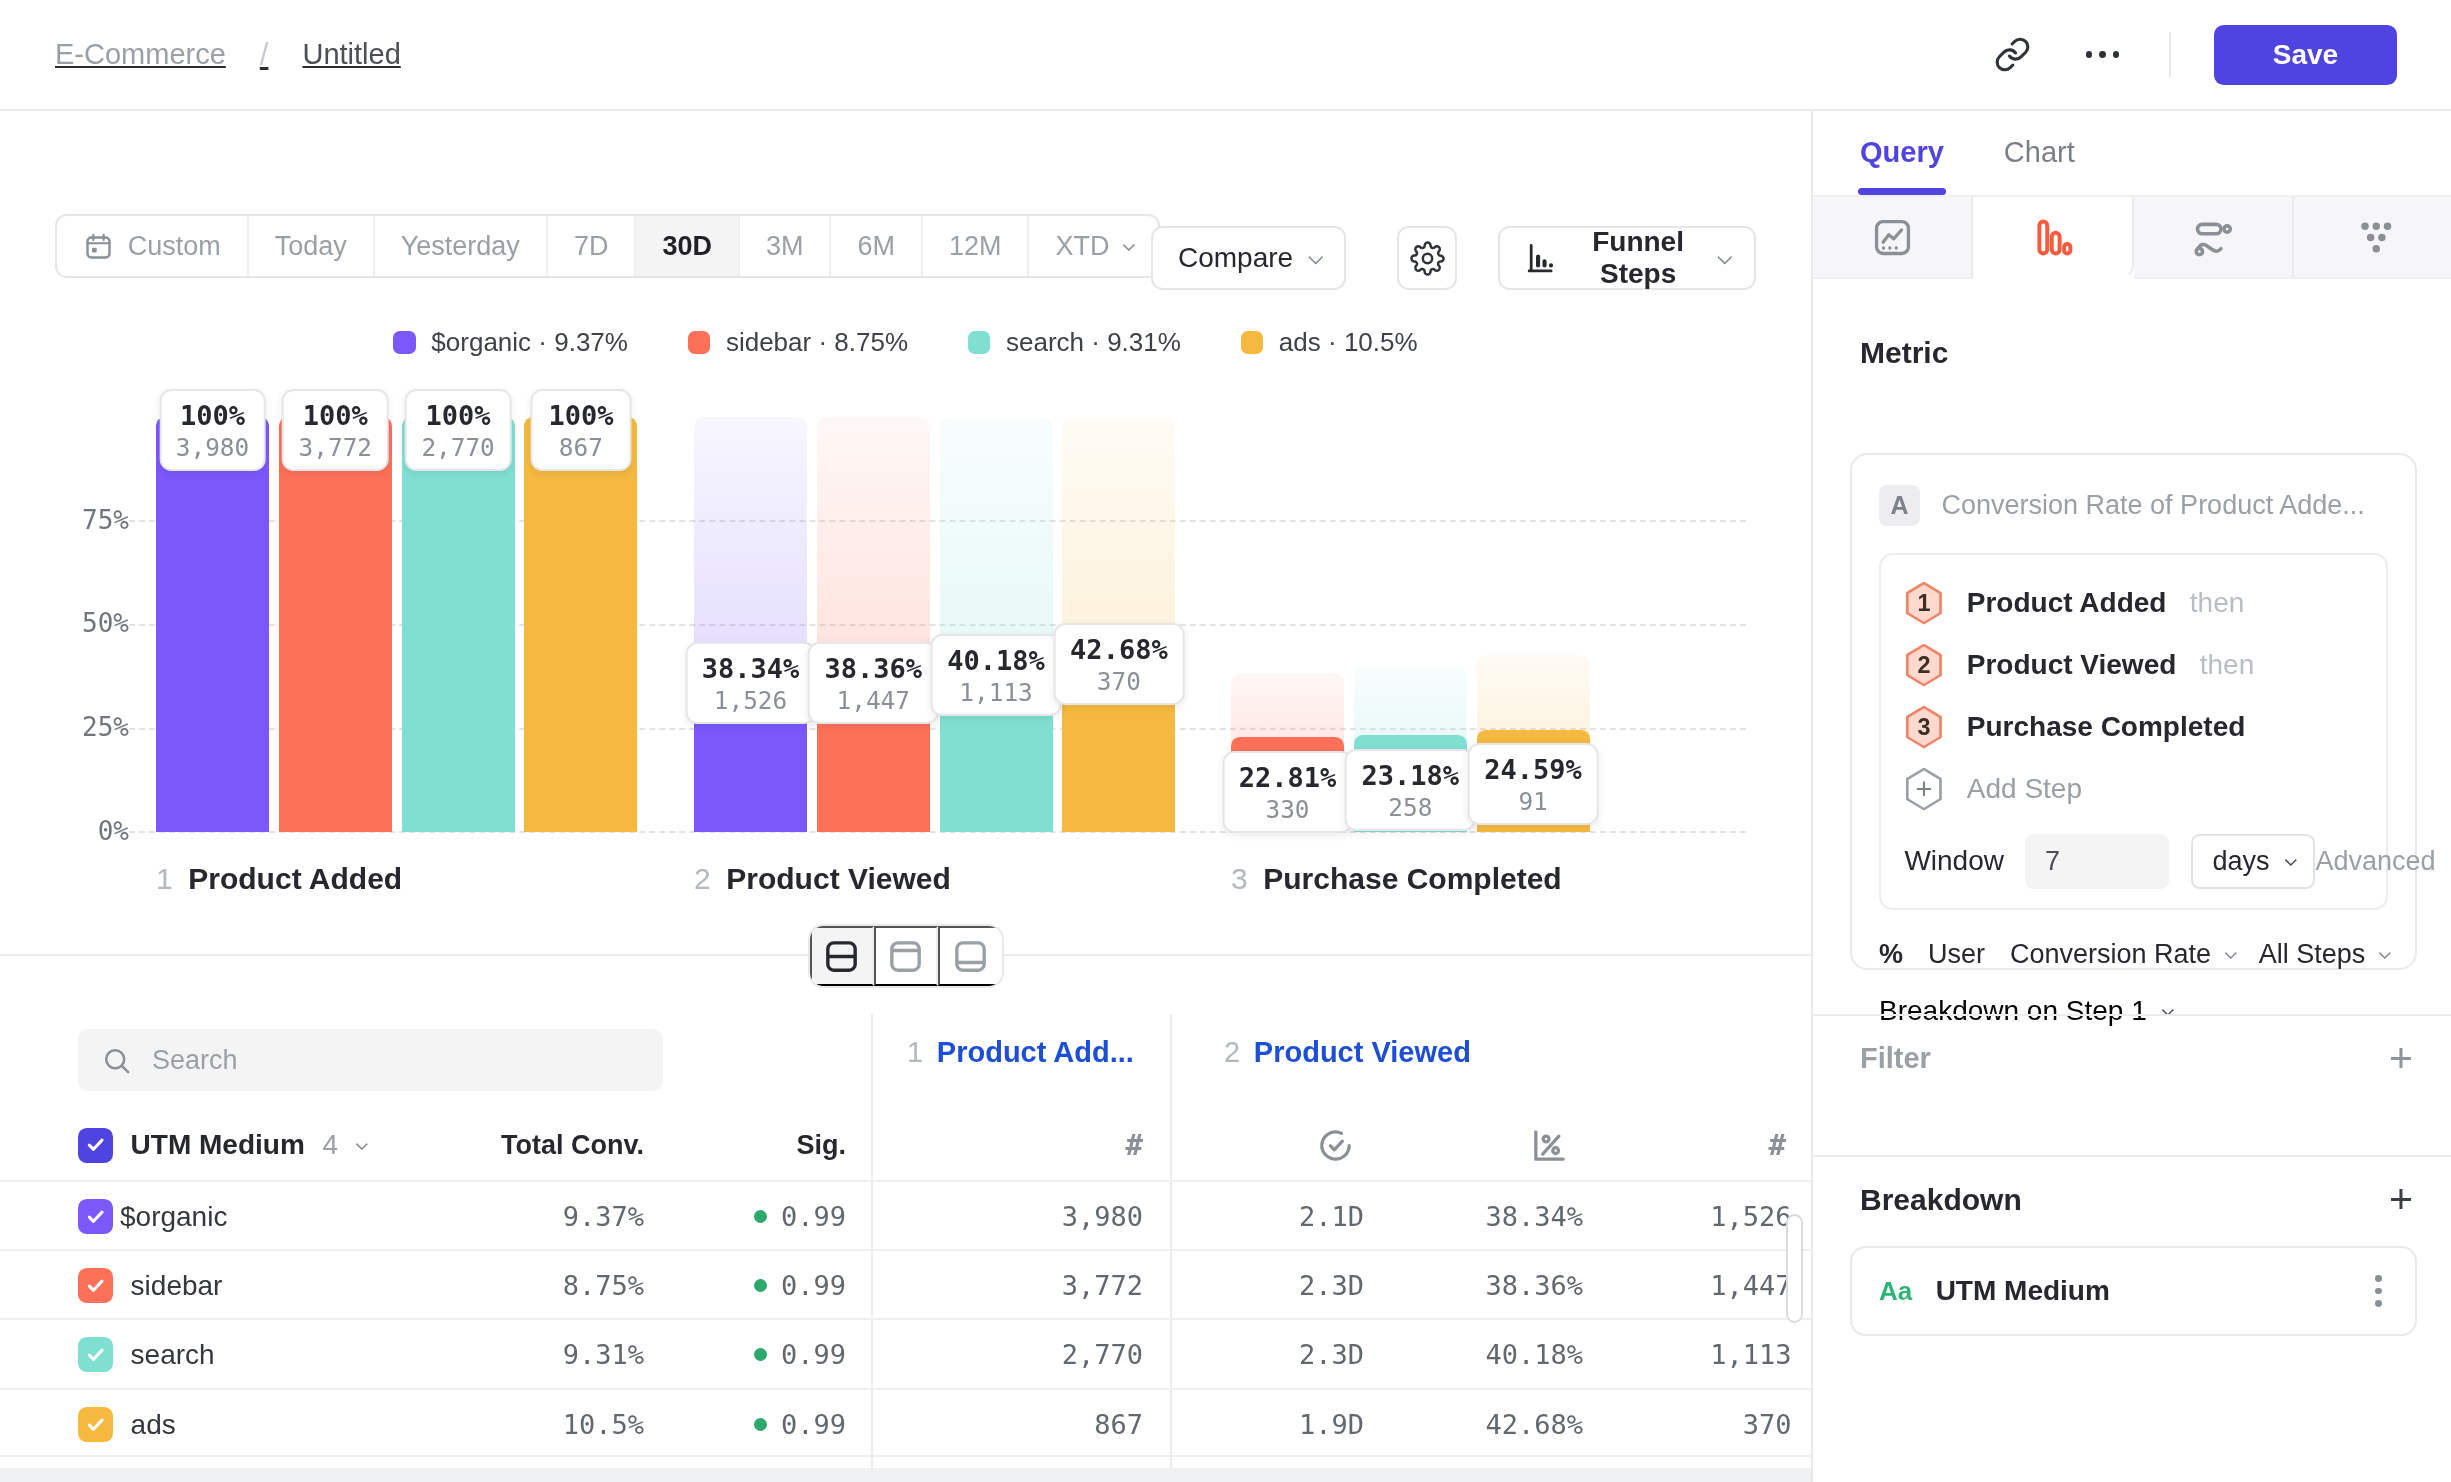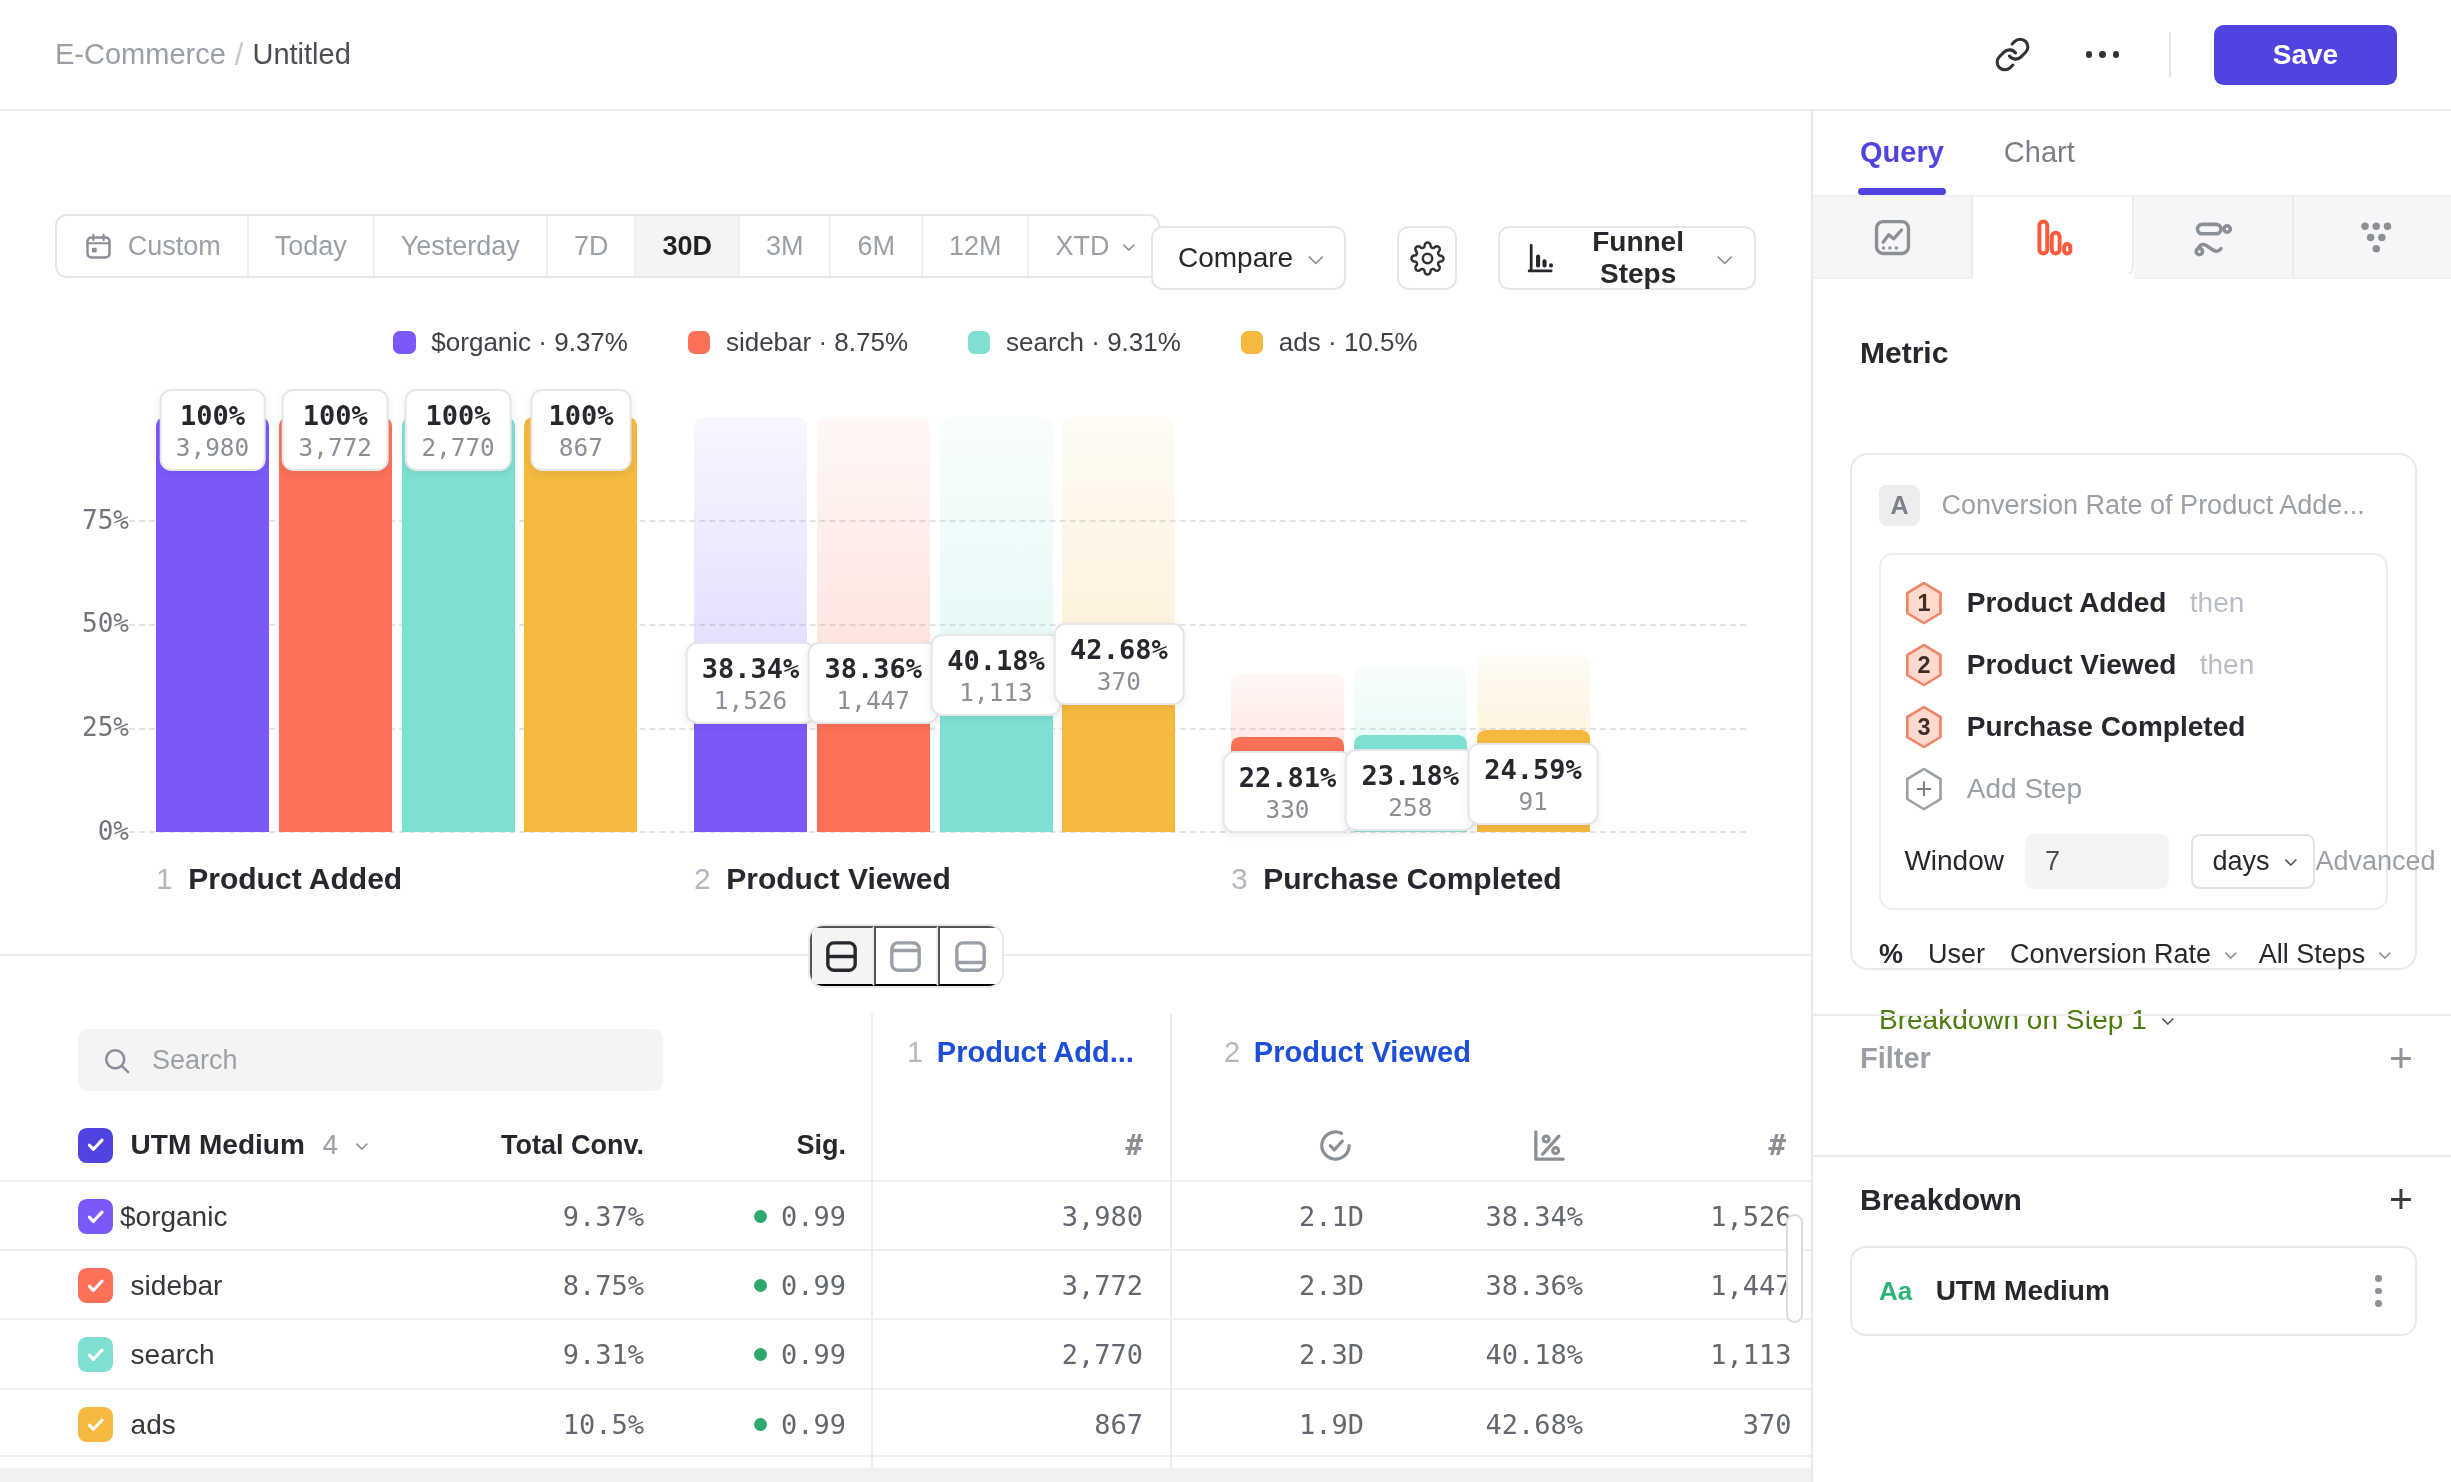--- a/index.html
+++ b/index.html
@@ -2,21 +2,21 @@
 <html><head>
 <meta charset="utf-8">
 <style>
   * { margin:0; padding:0; box-sizing:border-box; }
   html,body { width:2452px; height:1482px; }
   body { font-family:"Liberation Sans", sans-serif; background:#fff; color:#2b2e33; overflow:hidden; position:relative; }
   .mono { font-family:"DejaVu Sans Mono", monospace; }
 
   
   .app-header { position:absolute; top:0; left:0; right:0; height:111px; border-bottom:2px solid #ececee; display:flex; align-items:center; justify-content:space-between; padding:0 55px; background:#fff; }
-  .breadcrumb { display:flex; align-items:center; gap:9px; font-size:29px; }
+  .breadcrumb { display:flex; align-items:center; gap:34px; font-size:29px;text-decoration:underline; }
   .crumb-root { color:#9aa0a6; }
   .crumb-sep { color:#c6cacf; font-size:31px; }
   .crumb-cur { color:#4b4f55; font-weight:500; }
   .header-actions { display:flex; align-items:center; gap:43px; }
   .icon-btn { background:none; border:none; cursor:pointer; display:flex; align-items:center; justify-content:center; width:47px; height:47px; }
   .hdr-divider { width:2px; height:45px; background:#e7e7ea; }
   .save-btn { width:183px; height:60px; border:none; border-radius:9.8px; background:#4f44e0; color:#fff; font-size:28px; font-weight:600; font-family:inherit; cursor:pointer; }
   .dots { display:flex; gap:6.8px; }
   .dots i { width:6.8px; height:6.8px; border-radius:50%; background:#2f3237; }
 
@@ -117,21 +117,21 @@
   .qstep .then { font-size:28px; color:#b9bdc4; }
   .addstep { color:#9aa0a6; font-size:28px; font-weight:400; }
   .window-row { display:flex; align-items:center; margin-top:13.7px; height:55px; }
   .window-lbl { font-size:28px; color:#26282d; margin-right:21.5px; }
   .window-input { width:144px; height:55px; background:#f4f4f5; border:none; border-radius:8.8px; font-size:27px; font-family:inherit; color:#4b4f55; padding:0 19.5px; outline:none; margin-right:21.5px; }
   .days-btn { height:55px; border:2px solid #e3e3e7; border-radius:8.8px; background:#fff; display:flex; align-items:center; gap:15.6px; font-size:27px; color:#26282d; font-family:inherit; padding:0 19.5px; cursor:pointer; }
   .advanced { margin-left:auto; display:flex; align-items:center; gap:13.7px; color:#9aa0a6; font-size:27px; cursor:pointer; }
   .measure-row { display:flex; align-items:center; gap:25px; margin-top:29px; font-size:27px; color:#26282d; }
   .measure-row .seg { display:flex; align-items:center; gap:13.7px; cursor:pointer; }
   .measure-row .pct-sym { font-weight:600; }
-  .bdown-on { display:flex; align-items:center; gap:15.6px; margin-top:34px; font-size:28px; color:#4d7c0f; cursor:pointer; }
+  .bdown-on { display:flex; align-items:center; gap:15.6px; margin-top:25px; font-size:28px; color:#000000; cursor:pointer; }
   .panel-divider { position:absolute; left:0; right:0; height:2px; background:#ececee; }
   .row-heading { position:absolute; left:47px; right:39px; display:flex; align-items:center; justify-content:space-between; }
   .row-heading .t-gray { font-size:29px; font-weight:600; color:#9aa0a6; }
   .row-heading .t-dark { font-size:30px; font-weight:700; color:#26282d; }
   .plus { font-size:41px; font-weight:300; color:#8f949b; line-height:1; cursor:pointer; }
   .plus.dark { color:#3a3d42; }
   .bd-card { position:absolute; left:37px; right:35px; top:1135px; height:90px; border:2px solid #e9e9ec; border-radius:15.6px; display:flex; align-items:center; padding:0 27px; gap:23.4px; }
   .aa-badge { font-size:26px; font-weight:700; color:#2fb478; flex:none; }
   .bd-name { font-size:28px; font-weight:600; color:#26282d; flex:1; }
   .kebab { display:flex; flex-direction:column; gap:5.9px; cursor:pointer; padding:5.9px; }

